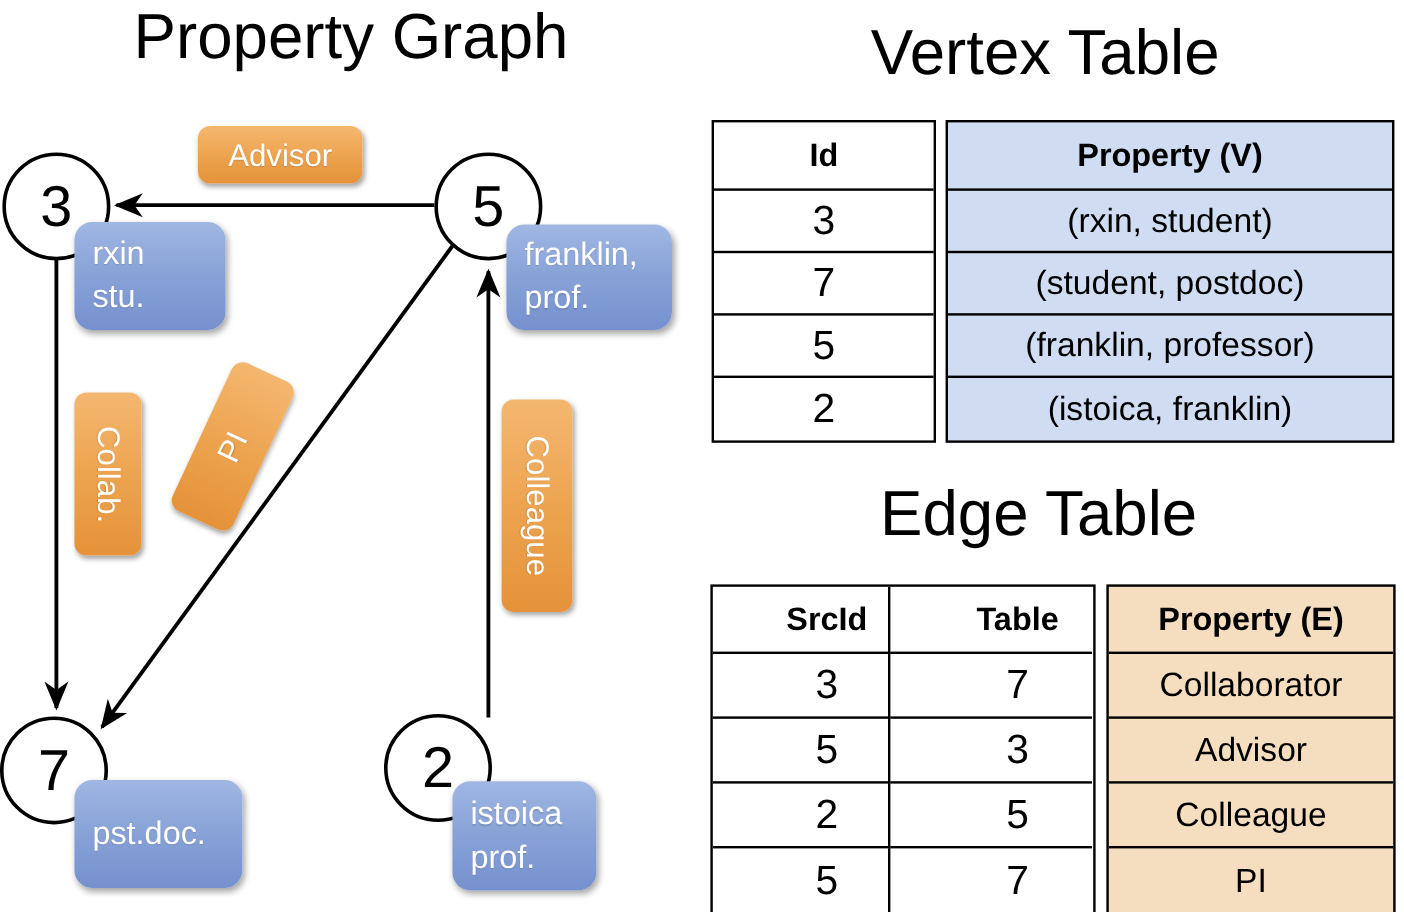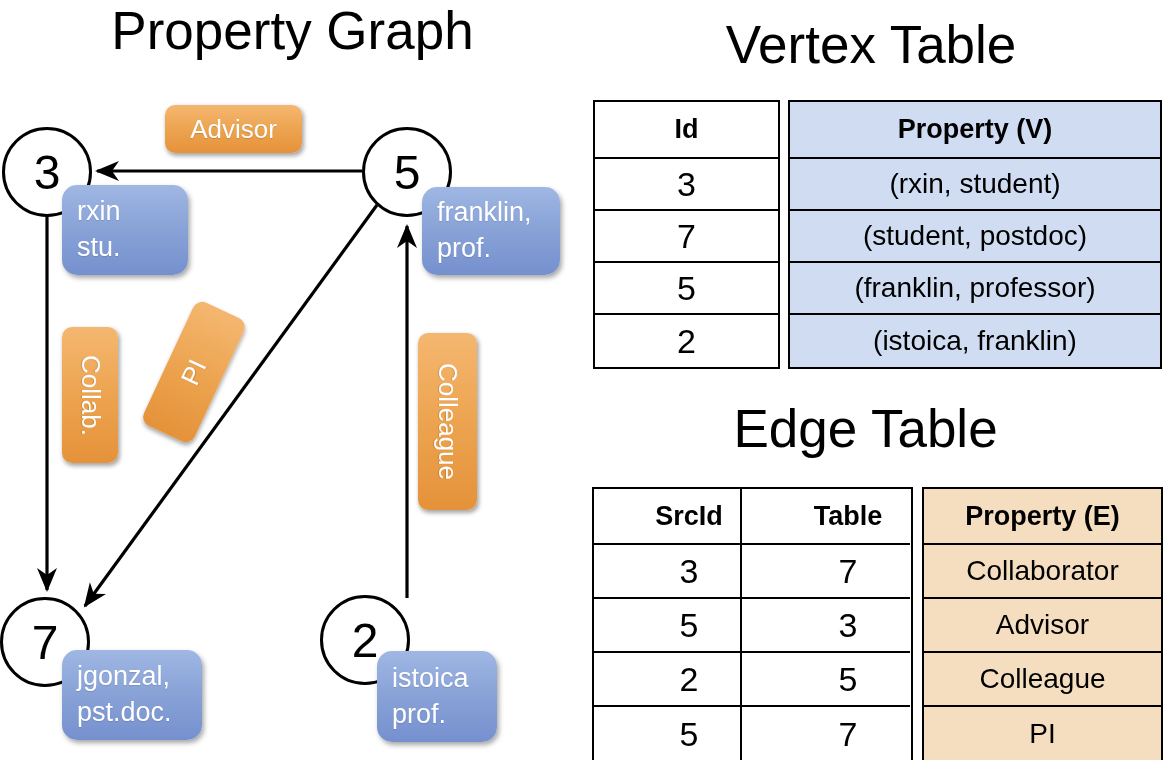--- a/index.html
+++ b/index.html
@@ -140,21 +140,20 @@
 
   <div id="vlabel-rxin" class="vertex-label">
     <span>rxin</span>
     <span>stu.</span>
   </div>
   <div id="vlabel-franklin" class="vertex-label">
     <span>franklin,</span>
     <span>prof.</span>
   </div>
   <div id="vlabel-jgonzal" class="vertex-label">
-    <span>jgonzal,</span>
     <span>pst.doc.</span>
   </div>
   <div id="vlabel-istoica" class="vertex-label">
     <span>istoica</span>
     <span>prof.</span>
   </div>
 
   <div id="vertex-table" class="tbl-wrap">
     <div id="vt-id" class="tbl">
       <div class="cell hdr">Id</div>

